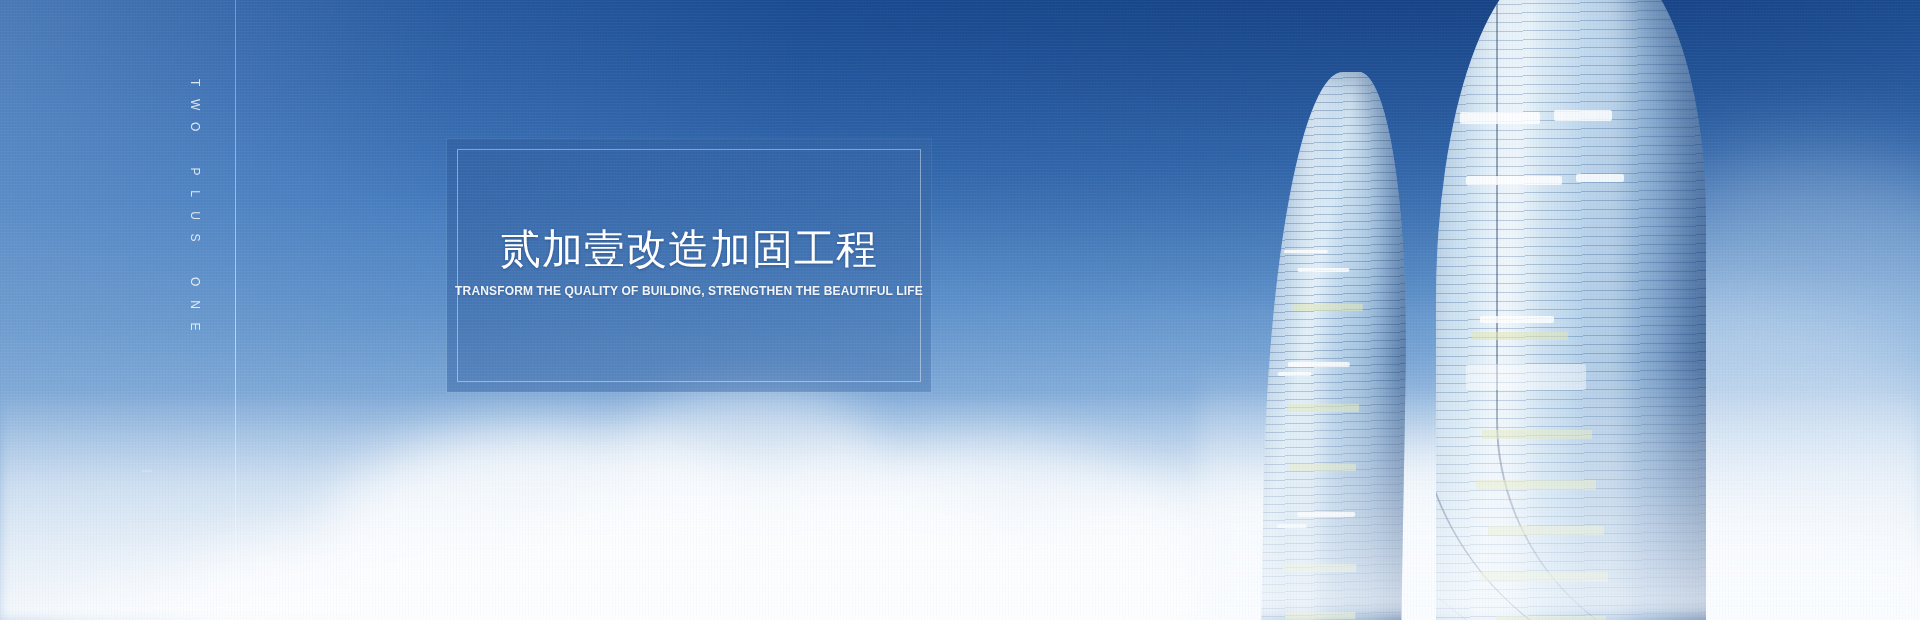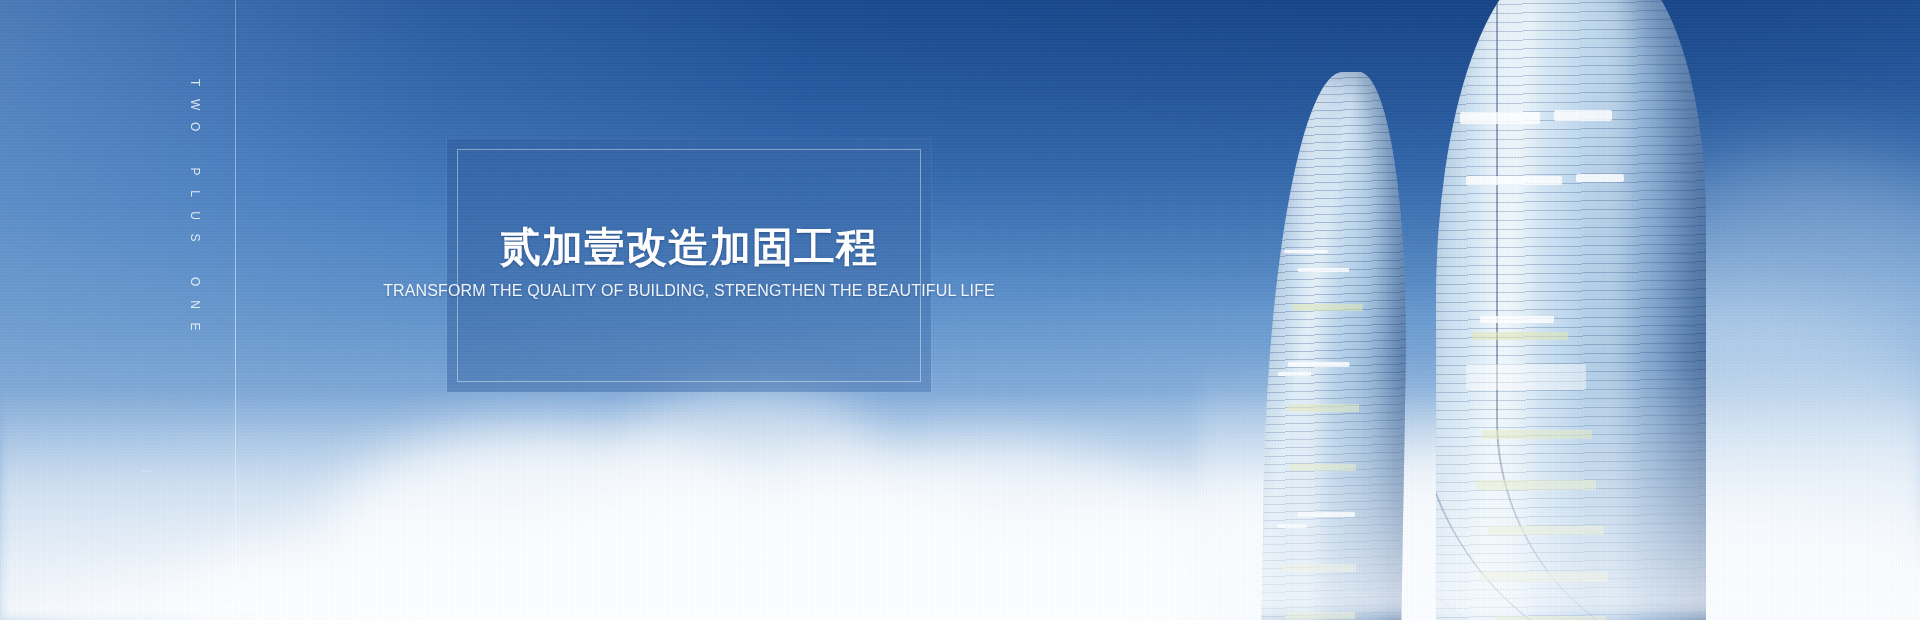--- a/index.html
+++ b/index.html
@@ -214,21 +214,21 @@
     display:flex;
     flex-direction:column;
     align-items:center;
     justify-content:center;
     padding:8px 18px 14px;
   }
 
   .headline{
     color:#ffffff;
     font-size:41px;
-    font-weight:700;
+    font-weight:400;
     letter-spacing:1px;
     line-height:1.12;
     text-shadow:0 1px 3px rgba(16,44,88,.45);
     white-space:nowrap;
   }
   .subline{
     margin-top:24px;
     color:#eef4fb;
     font-size:17px;
     font-weight:400;
@@ -242,22 +242,22 @@
     color:#ffffff;
     font-size:24px;
     font-weight:700;
     letter-spacing:1px;
     white-space:nowrap;
     text-shadow:0 1px 3px rgba(16,44,88,.45);
   }
   .enline{
     margin-top:11px;
     color:#f2f6fb;
-    font-size:16px;
-    font-weight:400;
+    font-size:12px;
+    font-weight:700;
     letter-spacing:.15px;
     white-space:nowrap;
     text-shadow:0 1px 2px rgba(16,44,88,.35);
   }
 
   
   .grain{
     position:absolute; inset:0; pointer-events:none;
     opacity:.05;
     background-image:

